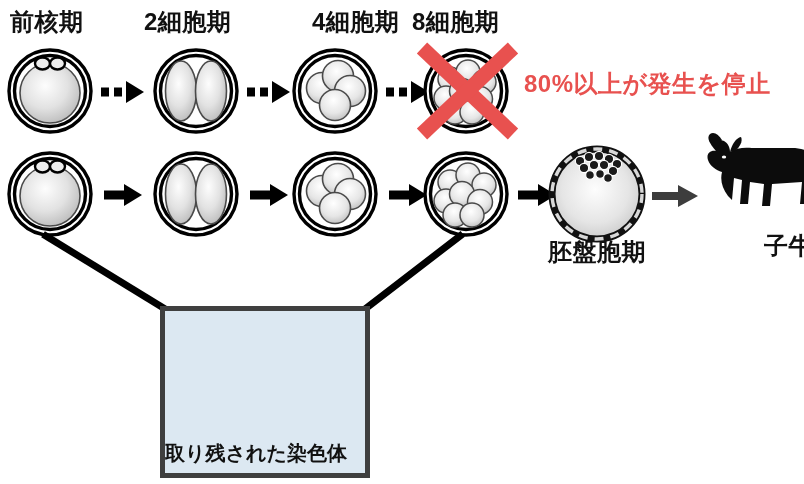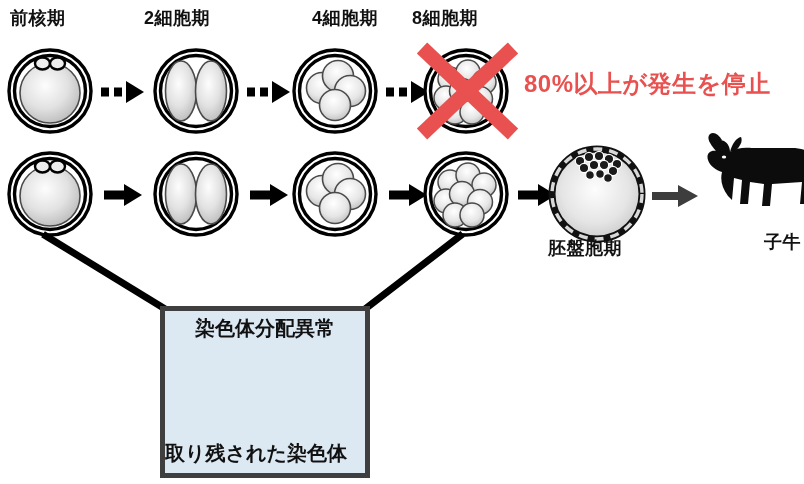--- a/index.html
+++ b/index.html
@@ -2,21 +2,21 @@
 <html><head>
 <meta charset="utf-8">
 <style>
   html,body{margin:0;padding:0;background:#ffffff;}
   body{
     width:804px;height:484px;position:relative;overflow:hidden;
     font-family:"Liberation Sans","DejaVu Sans",sans-serif;
     color:#111111;
   }
   .lbl{
-    position:absolute;font-size:18px;font-weight:700;color:#111;
+    position:absolute;font-size:24px;font-weight:700;color:#111;
     white-space:nowrap;letter-spacing:.5px;
   }
   .redtext{
     position:absolute;font-size:24px;font-weight:700;color:#e8514f;
     white-space:nowrap;letter-spacing:.5px;
   }
   .svgwrap{position:absolute;left:0;top:0;width:804px;height:484px;}
   .callout{
     position:absolute;left:160px;top:306px;width:210px;height:172px;
     background:#dce8f2;border:5px solid #3f3f3f;box-sizing:border-box;
@@ -212,15 +212,14 @@
 <div class="lbl" style="left:144px;top:6px;">2細胞期</div>
 <div class="lbl" style="left:290px;top:6px;margin-left:22px;">4細胞期</div>
 <div class="lbl" style="left:412px;top:6px;">8細胞期</div>
 
 <div class="redtext" style="left:524px;top:68px;">80%以上が発生を停止</div>
 
 <div class="lbl" style="left:548px;top:236px;">胚盤胞期</div>
 <div class="lbl" style="left:727px;top:230px;margin-left:37px;">子牛</div>
 
 <div class="callout">
-  <div class="co-title">染色体分配異常</div>
   <div class="co-foot">取り残された染色体</div>
 </div>
 
 </body></html>

